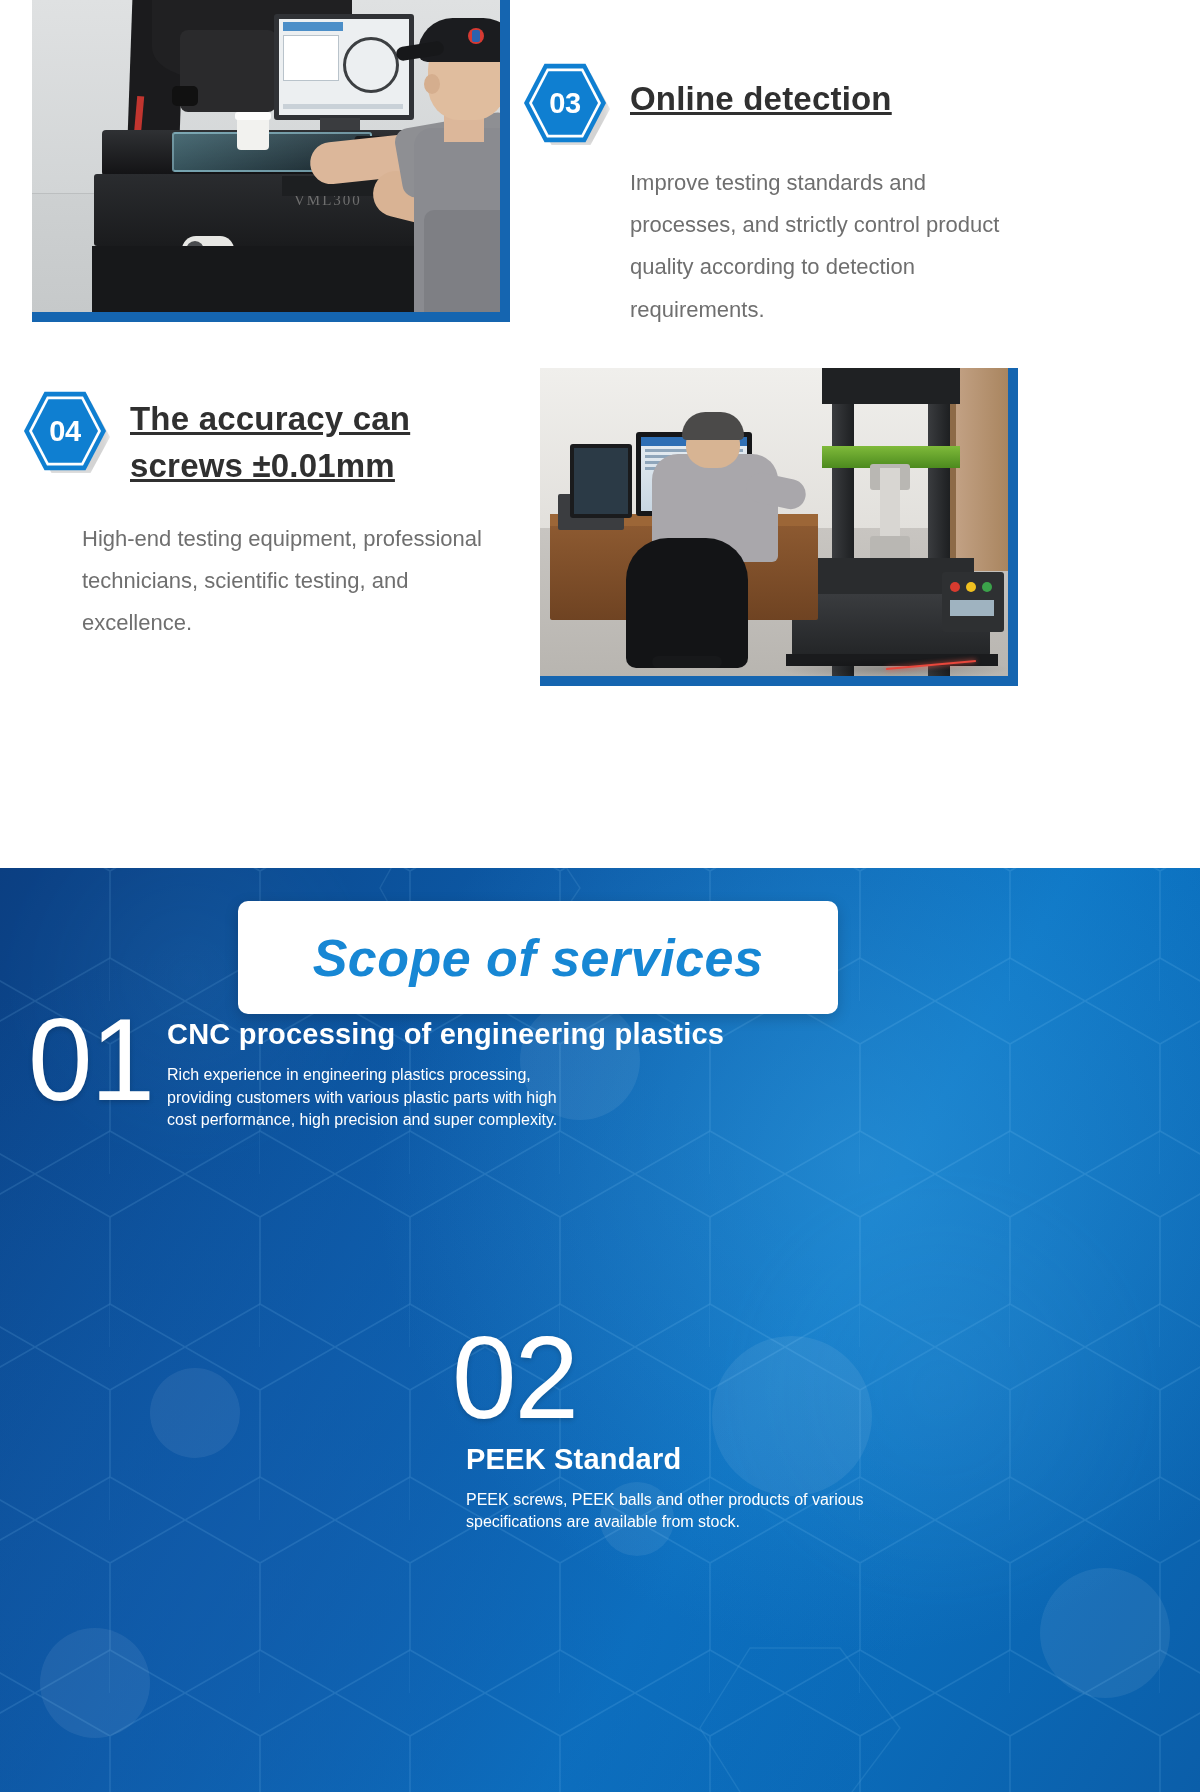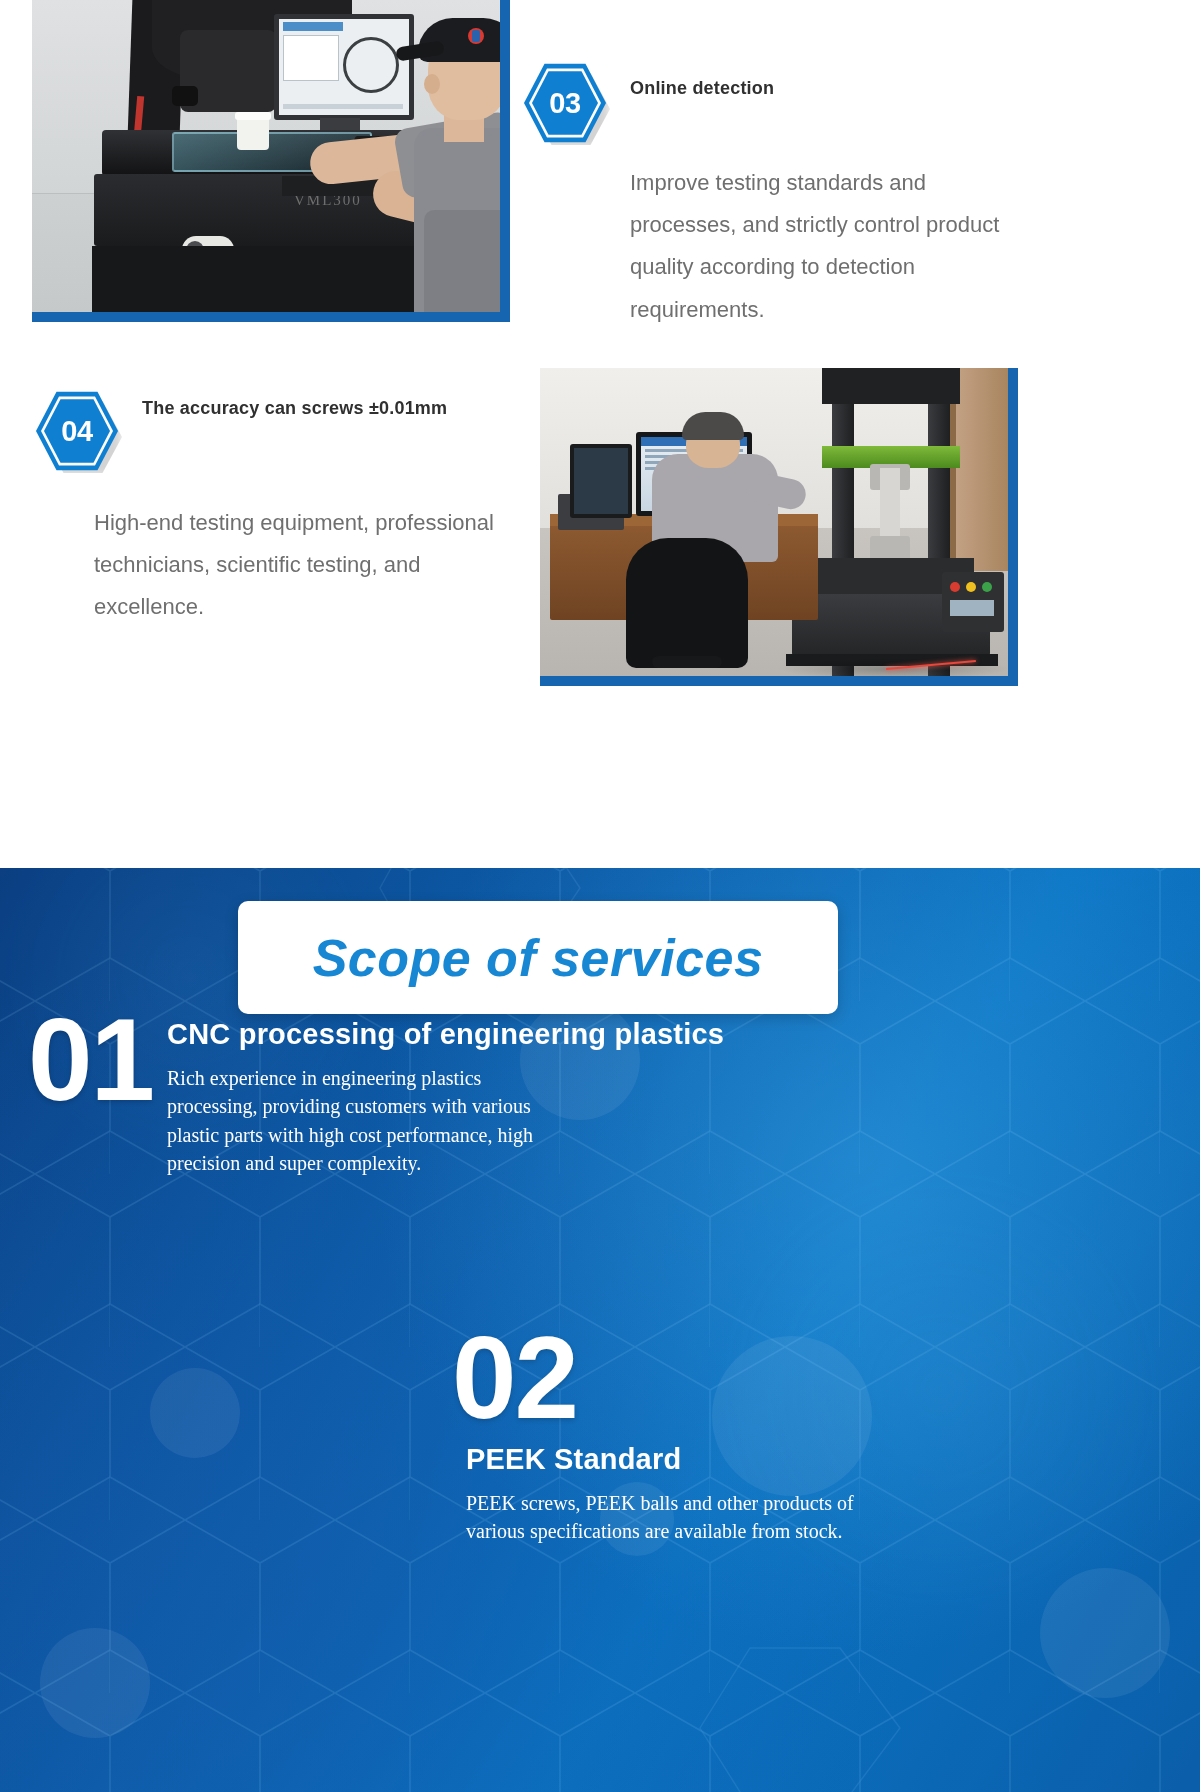--- a/index.html
+++ b/index.html
@@ -116,21 +116,21 @@
   .p2 .person-body { position:absolute; left:112px; top:86px; width:126px; height:108px; background:#a9a7ab; border-radius:26px 26px 6px 6px; }
   .p2 .person-head { position:absolute; left:146px; top:50px; width:54px; height:50px; background:#d7b493; border-radius:50% 50% 42% 42%; }
   .p2 .person-hair { position:absolute; left:142px; top:44px; width:62px; height:28px; background:#4b4a49; border-radius:30px 30px 6px 6px; }
   .p2 .person-arm { position:absolute; left:206px; top:108px; width:60px; height:30px; background:#a9a7ab; border-radius:16px; transform:rotate(12deg); }
   .p2 .laser { position:absolute; left:346px; top:296px; width:90px; height:2px; background:#e8473c; box-shadow:0 0 5px #ff5a4a; transform:rotate(-5deg); }
   .p2 .floorshadow { position:absolute; left:240px; top:290px; width:230px; height:22px; background:radial-gradient(ellipse at center, rgba(0,0,0,.25), transparent 70%); }
 
   
   .feature { position:absolute; }
   #feature-03 { left:524px; top:62px; width:520px; }
-  #feature-04 { left:36px; top:390px; width:480px; }
+  #feature-04 { left:24px; top:390px; width:480px; }
 
   .hexwrap { position:relative; width:84px; height:84px; flex:0 0 84px; }
   .hexwrap .shadow {
     position:absolute; left:8px; top:8px; width:78px; height:78px;
     background:rgba(120,120,120,.33); filter:blur(5px);
     clip-path: polygon(25% 4%, 75% 4%, 100% 50%, 75% 96%, 25% 96%, 0% 50%);
   }
   .hexwrap .hex {
     position:absolute; left:0; top:0; width:82px; height:82px;
     background:#0f7fd1;
@@ -147,22 +147,22 @@
     clip-path: polygon(25% 2%, 75% 2%, 100% 50%, 75% 98%, 25% 98%, 0% 50%);
     background:#0f7fd1;
   }
   .hexwrap .hex-num {
     position:absolute; left:0; top:0; width:82px; height:82px;
     display:flex; align-items:center; justify-content:center;
     color:#fff; font-size:29px; font-weight:bold; letter-spacing:-.5px;
   }
   .f-head { display:flex; align-items:flex-start; gap:22px; }
   .f-title {
-    color:#303030; font-size:18px; font-weight:bold; line-height:1.42;
-    padding-top:14px; letter-spacing:.2px;
+    color:#303030; font-size:33px; font-weight:bold; line-height:1.42;
+    padding-top:14px; letter-spacing:.2px;text-decoration:underline;
   }
   #feature-04 .f-title { padding-top:6px; }
   .f-body {
     color:#6f6f6f; font-size:22px; line-height:1.92; margin-top:12px;
   }
   #feature-03 .f-body { margin-left:106px; width:400px; margin-top:16px; }
   #feature-04 .f-body { margin-left:58px; width:420px; margin-top:28px; }
 
   
   .blue-zone {
@@ -186,29 +186,29 @@
   }
   .title-card .t {
     color:#1787d4; font-size:52px; font-style:italic; font-weight:bold;
     letter-spacing:.5px;
   }
 
   
   .svc { position:absolute; display:flex; align-items:flex-start; }
   #svc-01 { left:28px; top:139px; width:620px; }
   .svc .bignum {
-    color:#fff; font-size:116px; font-weight:bold; line-height:.92;
+    color:#fff; font-size:116px; font-weight:normal; line-height:.92;
     flex:0 0 auto; letter-spacing:-2px; text-shadow:0 2px 5px rgba(0,0,0,.18);
   }
   .svc .txt { margin-left:14px; padding-top:10px; }
   .svc .h {
     color:#fff; font-size:29px; font-weight:bold; line-height:1.2;
     letter-spacing:.2px; white-space:nowrap;
   }
-  .svc .p { color:#fff; font-size:20px; line-height:1.42; margin-top:12px;font-family:Liberation Serif, serif; }
+  .svc .p { color:#fff; font-size:16px; line-height:1.42; margin-top:12px; }
 
   #svc-02 { left:452px; top:1445px;flex-direction:column; }
 </style>
 </head>
 <body>
 
 <div class="page">
 
   <div class="white-zone">
 

